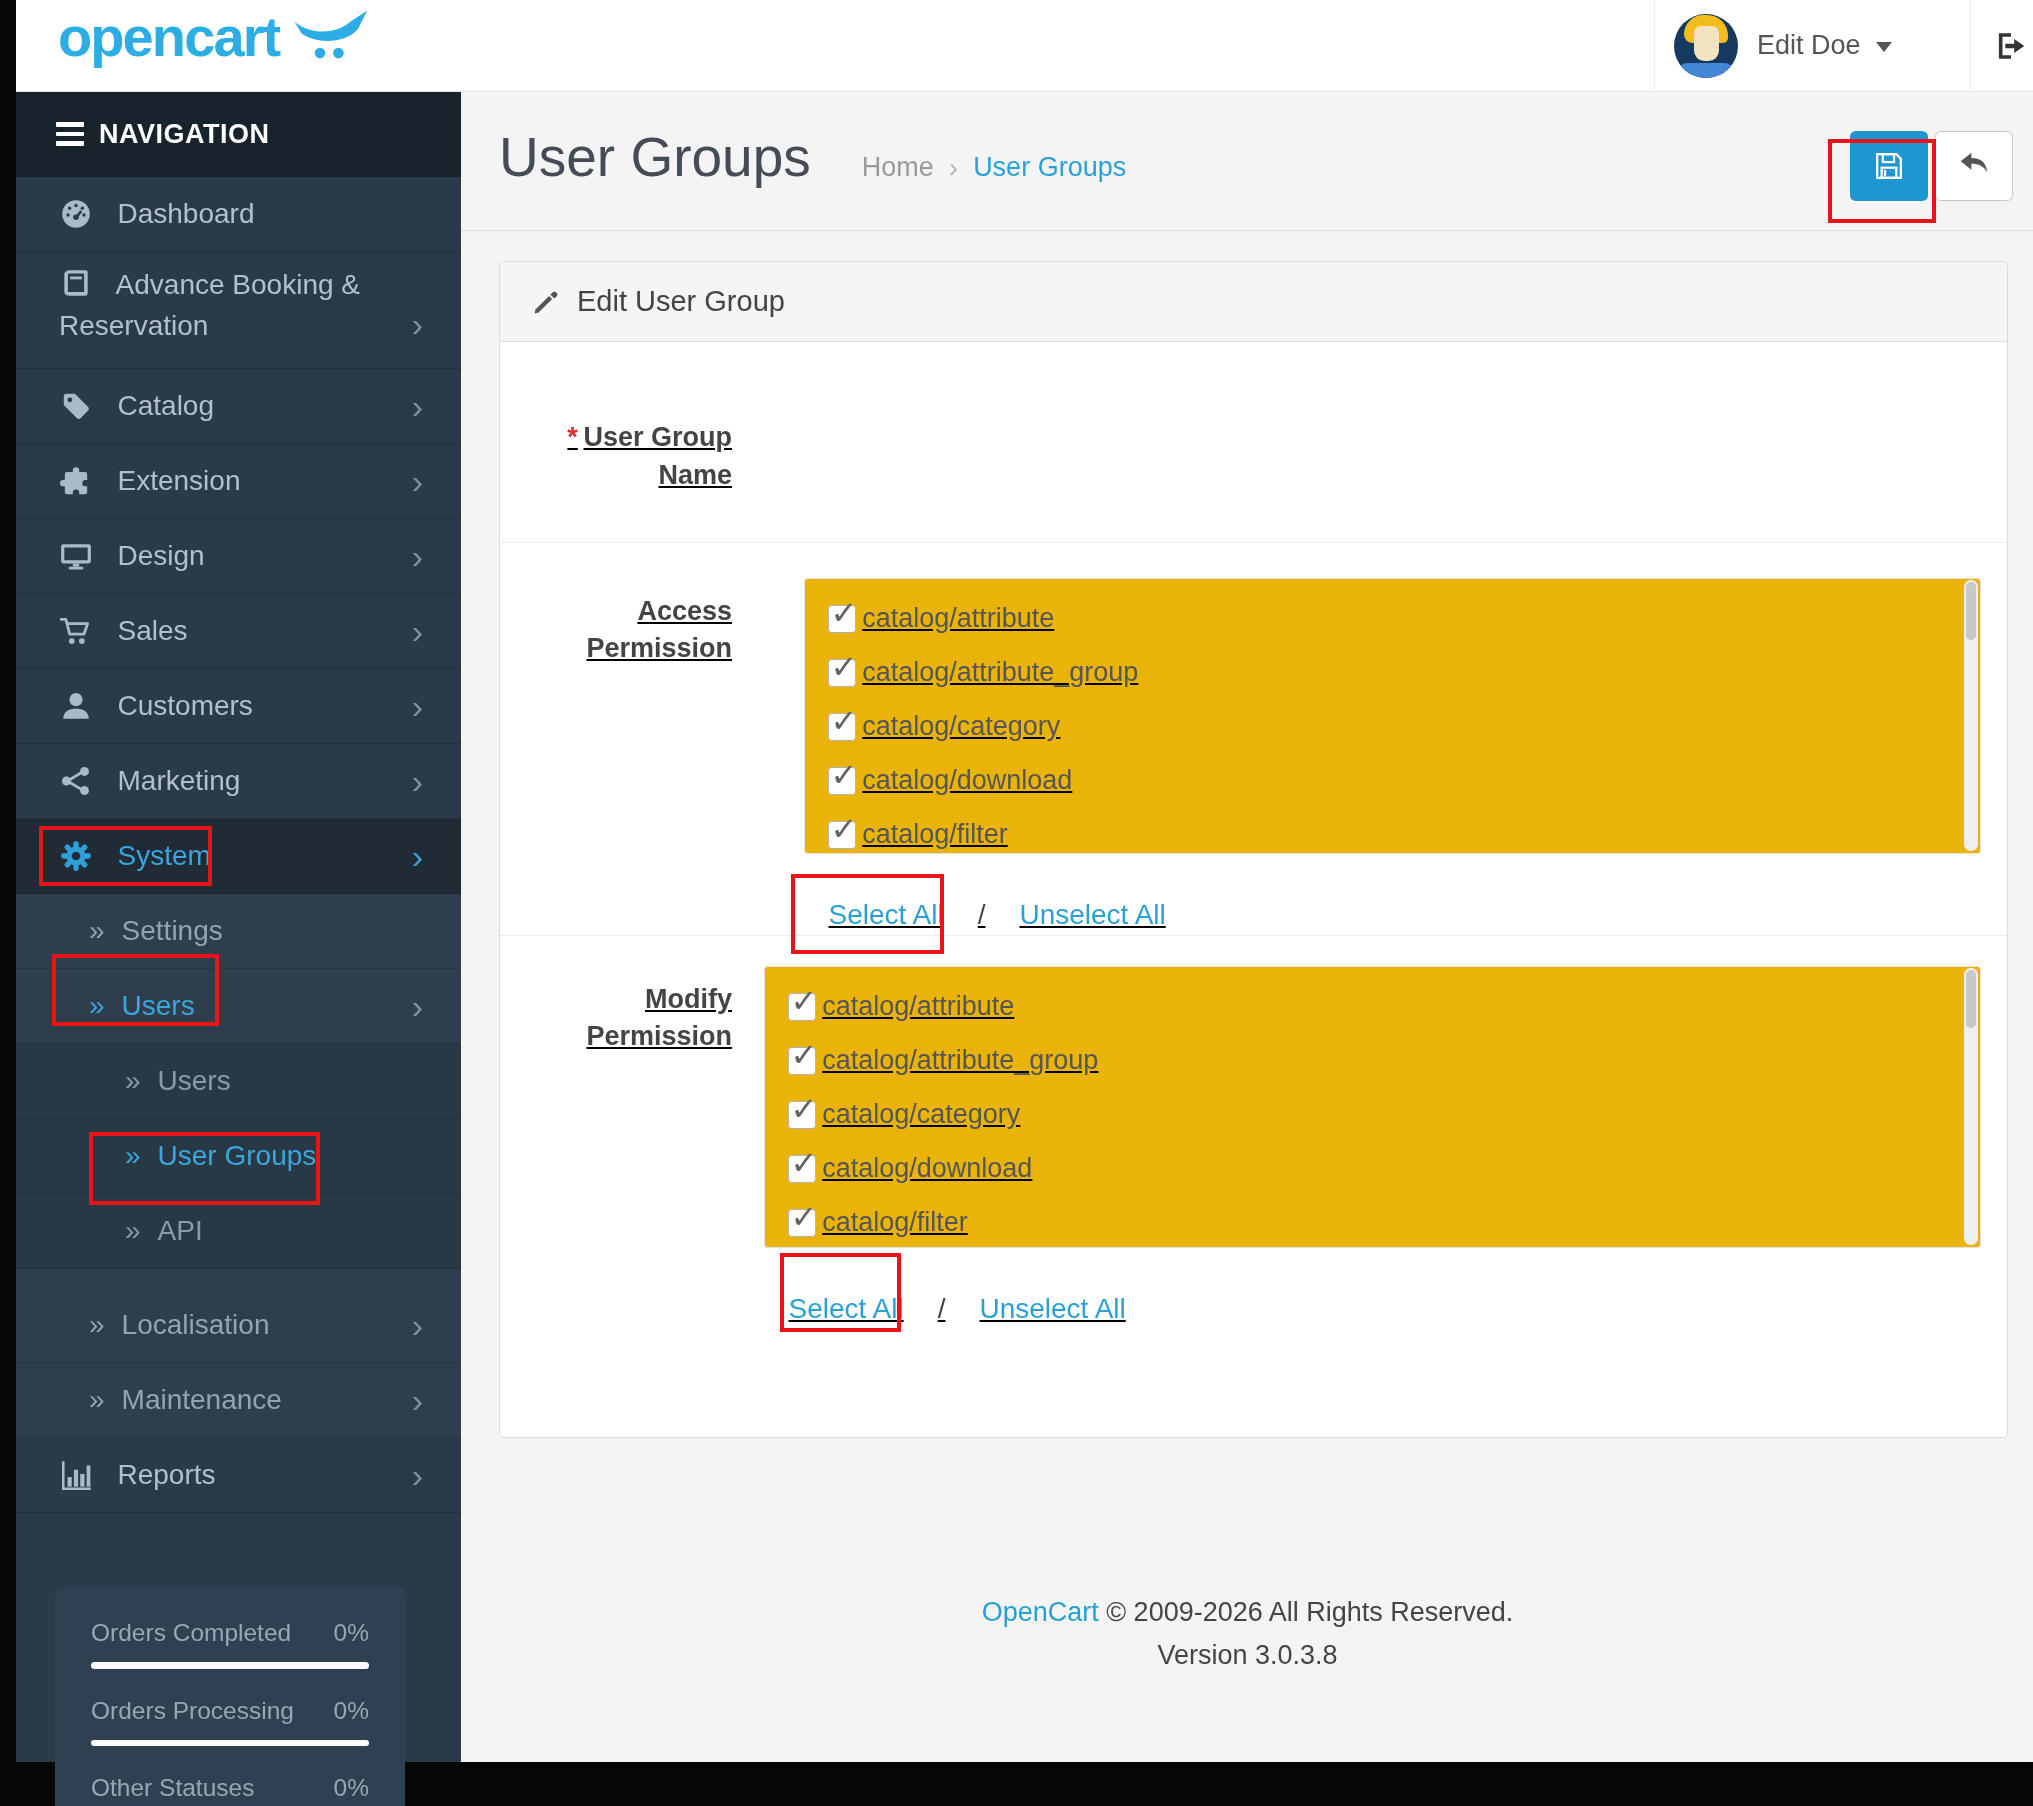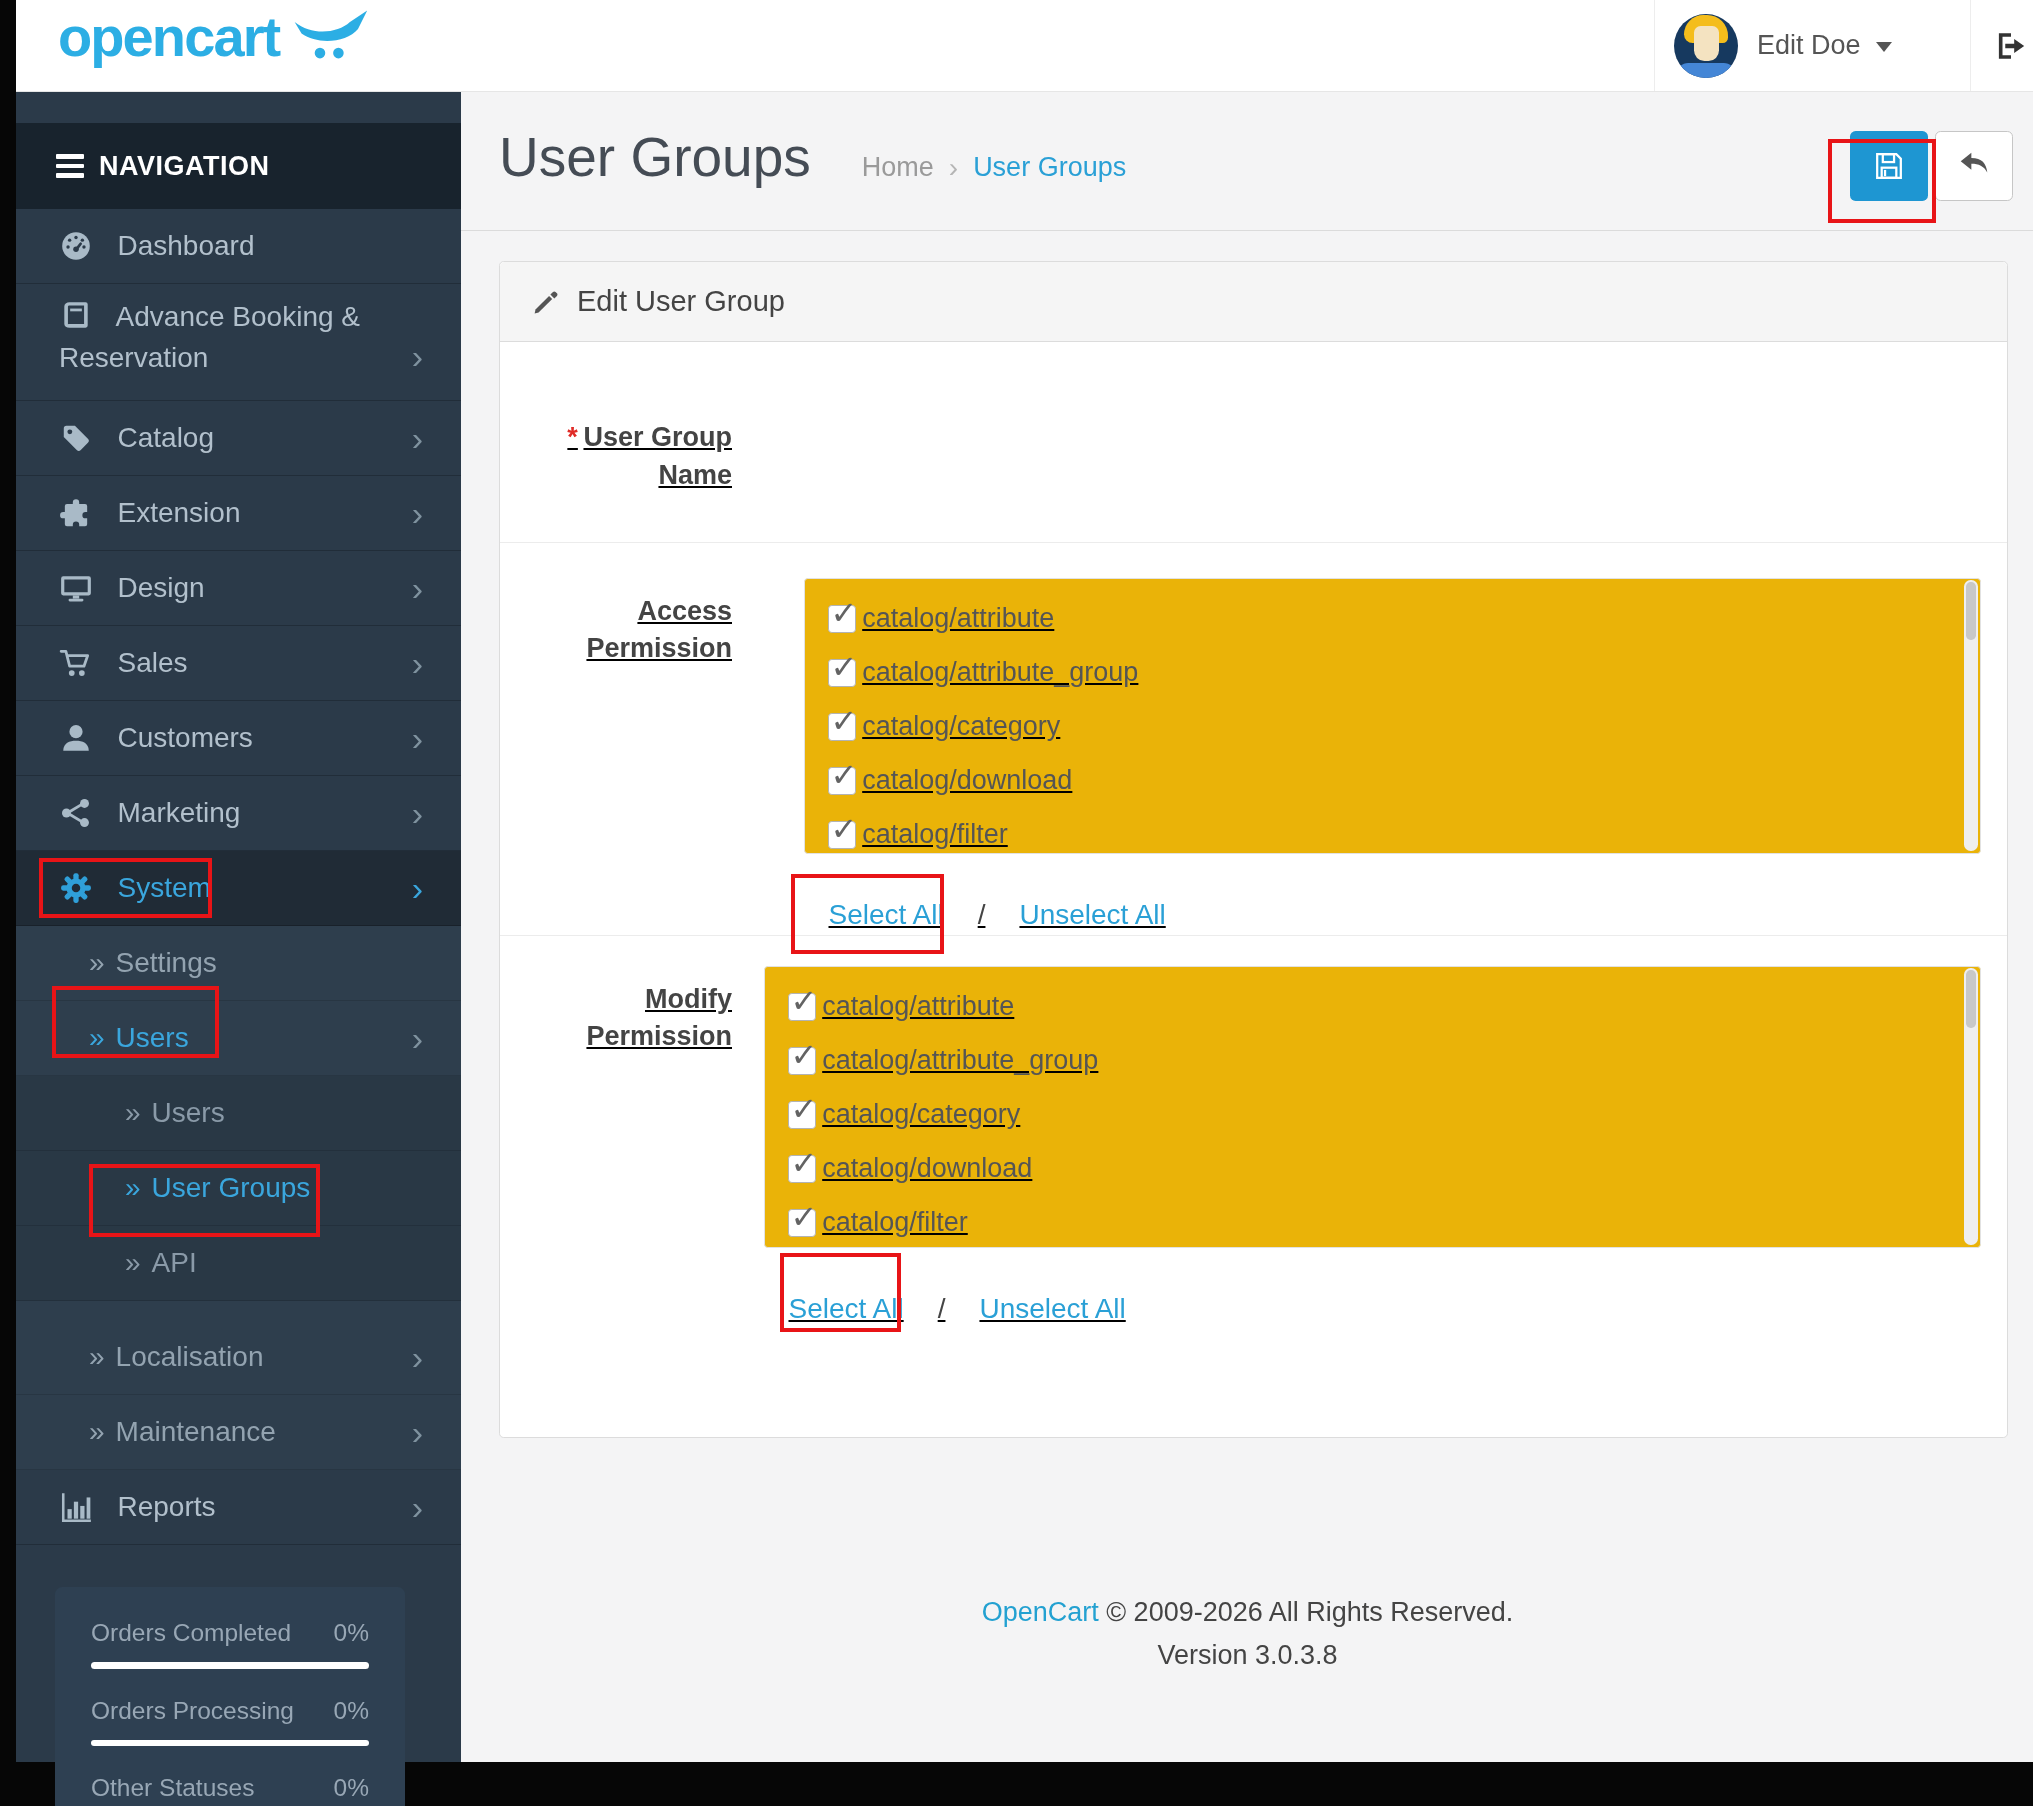--- a/index.html
+++ b/index.html
@@ -17,34 +17,34 @@
   .user-area{position:absolute;left:1638px;top:0;width:315px;height:91px;border-left:0.9px solid #ededed;display:flex;align-items:center;padding-left:19px;box-sizing:border-box;cursor:pointer;}
   .avatar{width:64px;height:64px;border-radius:50%;background:#16395f;position:relative;overflow:hidden;flex:0 0 auto;}
   .avatar .hair{position:absolute;left:10.4px;top:1.9px;width:44px;height:28px;background:#f4bd1c;border-radius:21px 22.6px 5.6px 9.4px;}
   .avatar .face{position:absolute;left:20px;top:12.2px;width:25.4px;height:35px;background:#f4e3c1;border-radius:6.6px 6.6px 10.4px 10.4px;}
   .avatar .shirt{position:absolute;left:2.8px;top:49px;width:58px;height:19px;background:#4486d6;border-radius:11.3px 11.3px 0 0;}
   .user-name{font-size:27px;color:#555;margin-left:19px;}
   .caret{width:0;height:0;border-left:8.5px solid transparent;border-right:8.5px solid transparent;border-top:10.4px solid #555;margin-left:15px;margin-top:3.8px;}
   .logout{position:absolute;left:1954px;top:0;width:80px;height:91px;border-left:0.9px solid #ededed;display:flex;align-items:center;justify-content:center;cursor:pointer;}
   
   .sidebar{position:absolute;left:16px;top:91px;width:445px;height:1671px;background:#2b3a49;z-index:4;}
-  .nav-head{height:86px;background:#18232d;display:flex;align-items:center;padding-left:40px;gap:15px;color:#fff;font-size:27px;font-weight:bold;letter-spacing:0.5px;margin-top:32px;}
+  .nav-head{height:86px;background:#18232d;display:flex;align-items:center;padding-left:40px;gap:15px;color:#fff;font-size:27px;font-weight:bold;letter-spacing:0.5px;}
   .burger{display:flex;flex-direction:column;gap:4.7px;}
   .burger span{display:block;width:28px;height:4.7px;background:#fff;border-radius:0.9px;}
   .mi{position:relative;display:flex;align-items:center;height:75px;padding:0 38px 0 43px;gap:24.5px;font-size:28px;color:#b2c0cc;border-bottom:0.9px solid rgba(0,0,0,.22);cursor:pointer;box-sizing:border-box;}
   .mi .icon{width:34px;height:34px;color:#a9bac7;flex:0 0 auto;}
   .chev{margin-left:auto;color:#7f929f;font-size:34px;line-height:1;}
   .chev::before{content:"›";}
   .mi.multiline{display:block;height:117px;padding-top:13px;line-height:1.45;}
   .mi.multiline .icon{display:inline-block;vertical-align:-6.6px;margin-right:22.6px;}
   .mi.multiline .chev{position:absolute;right:38px;top:55px;}
   .mi.active-sys{background:#202b36;color:#3aa6dd;text-align:center;}
   .mi.active-sys .icon{color:#2f9fd8;}
   .mi.active-sys .chev{color:#3aa6dd;}
-  .smi{position:relative;display:flex;align-items:center;height:75px;padding:0 38px 0 73px;gap:11px;font-size:28px;color:#93a3b0;background:#2e3e4d;border-bottom:0.9px solid rgba(0,0,0,.13);cursor:pointer;box-sizing:border-box;}
+  .smi{position:relative;display:flex;align-items:center;height:75px;padding:0 38px 0 73px;gap:17px;font-size:28px;color:#93a3b0;background:#2e3e4d;border-bottom:0.9px solid rgba(0,0,0,.13);cursor:pointer;box-sizing:border-box;}
   .laquo::before{content:"»";font-size:28px;}
   .smi.active{color:#3aa6dd;}
   .ssmi{padding-left:109px;background:#293845;color:#8a9aa8;}
   .ssmi.active{color:#3aa6dd;}
   .sub-gap{height:19px;background:#2e3e4d;}
   .stats{position:absolute;left:39px;top:1496px;width:350px;background:#2e4052;border-radius:7.5px;padding:32px 36px 21px;box-sizing:border-box;}
   .stat-top{display:flex;justify-content:space-between;color:#98a7b5;font-size:24.5px;}
   .stat-bar{height:6.6px;background:#fff;border-radius:3.8px;margin:15px 0 28px;}
   .stat:last-child .stat-bar{margin-bottom:9.4px;}
   

